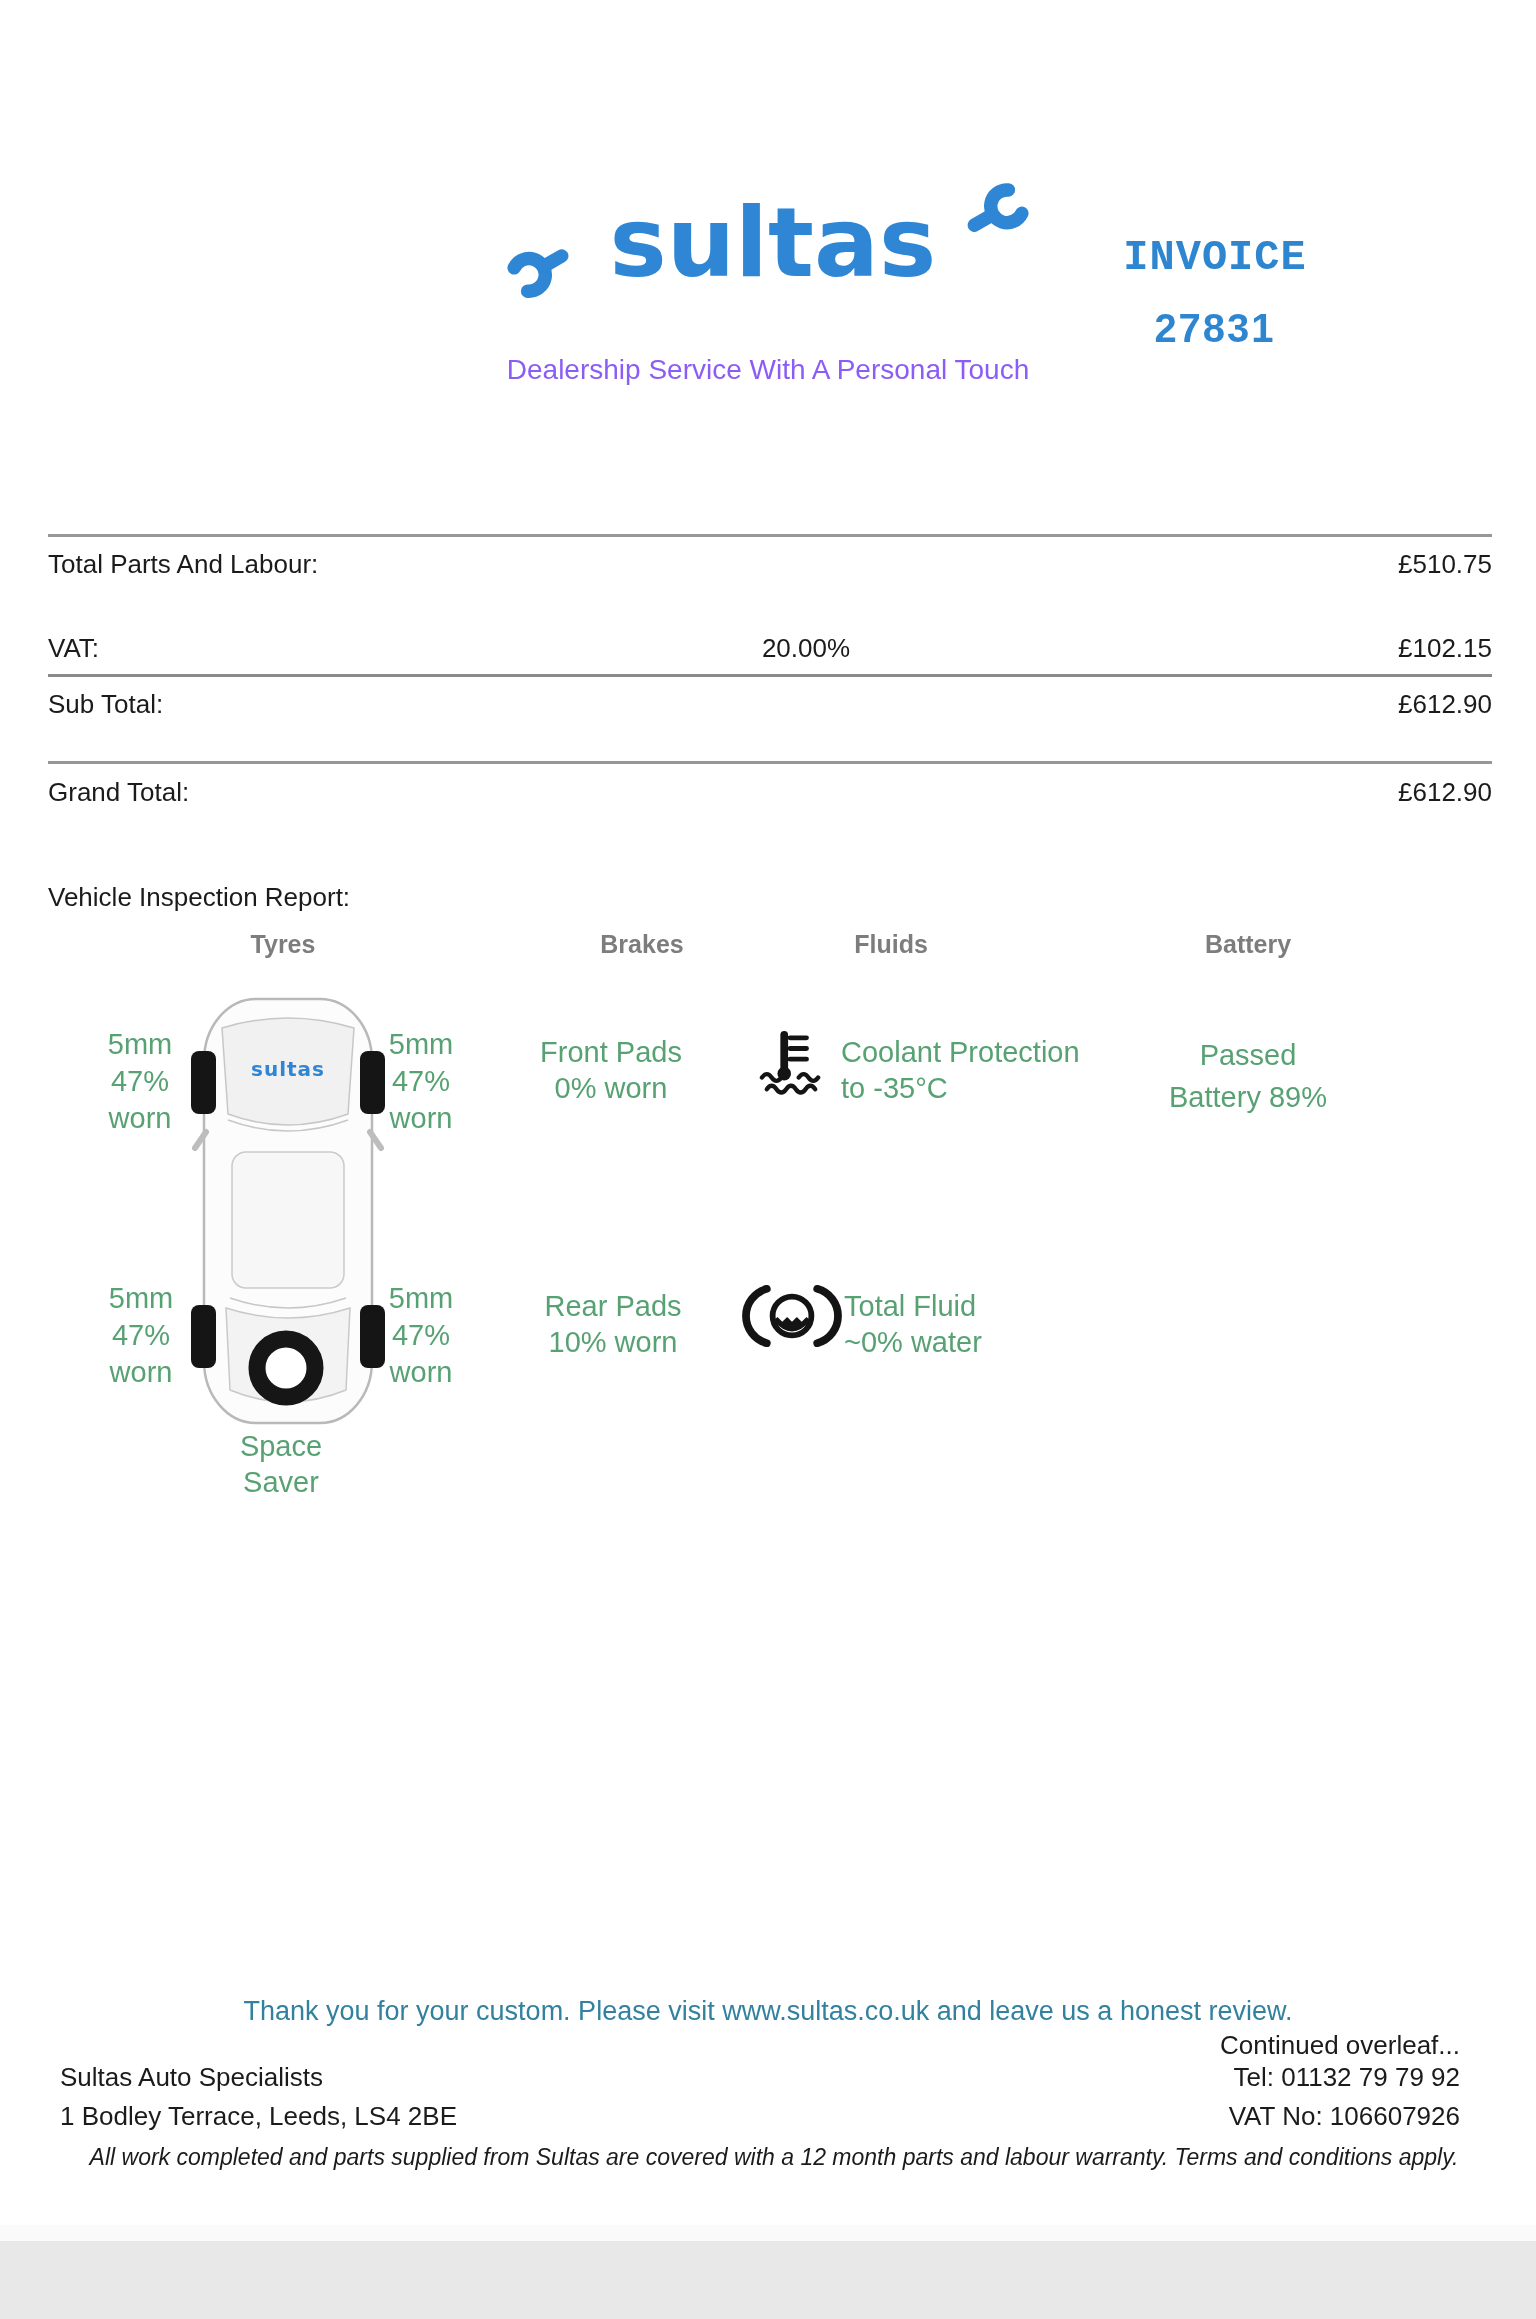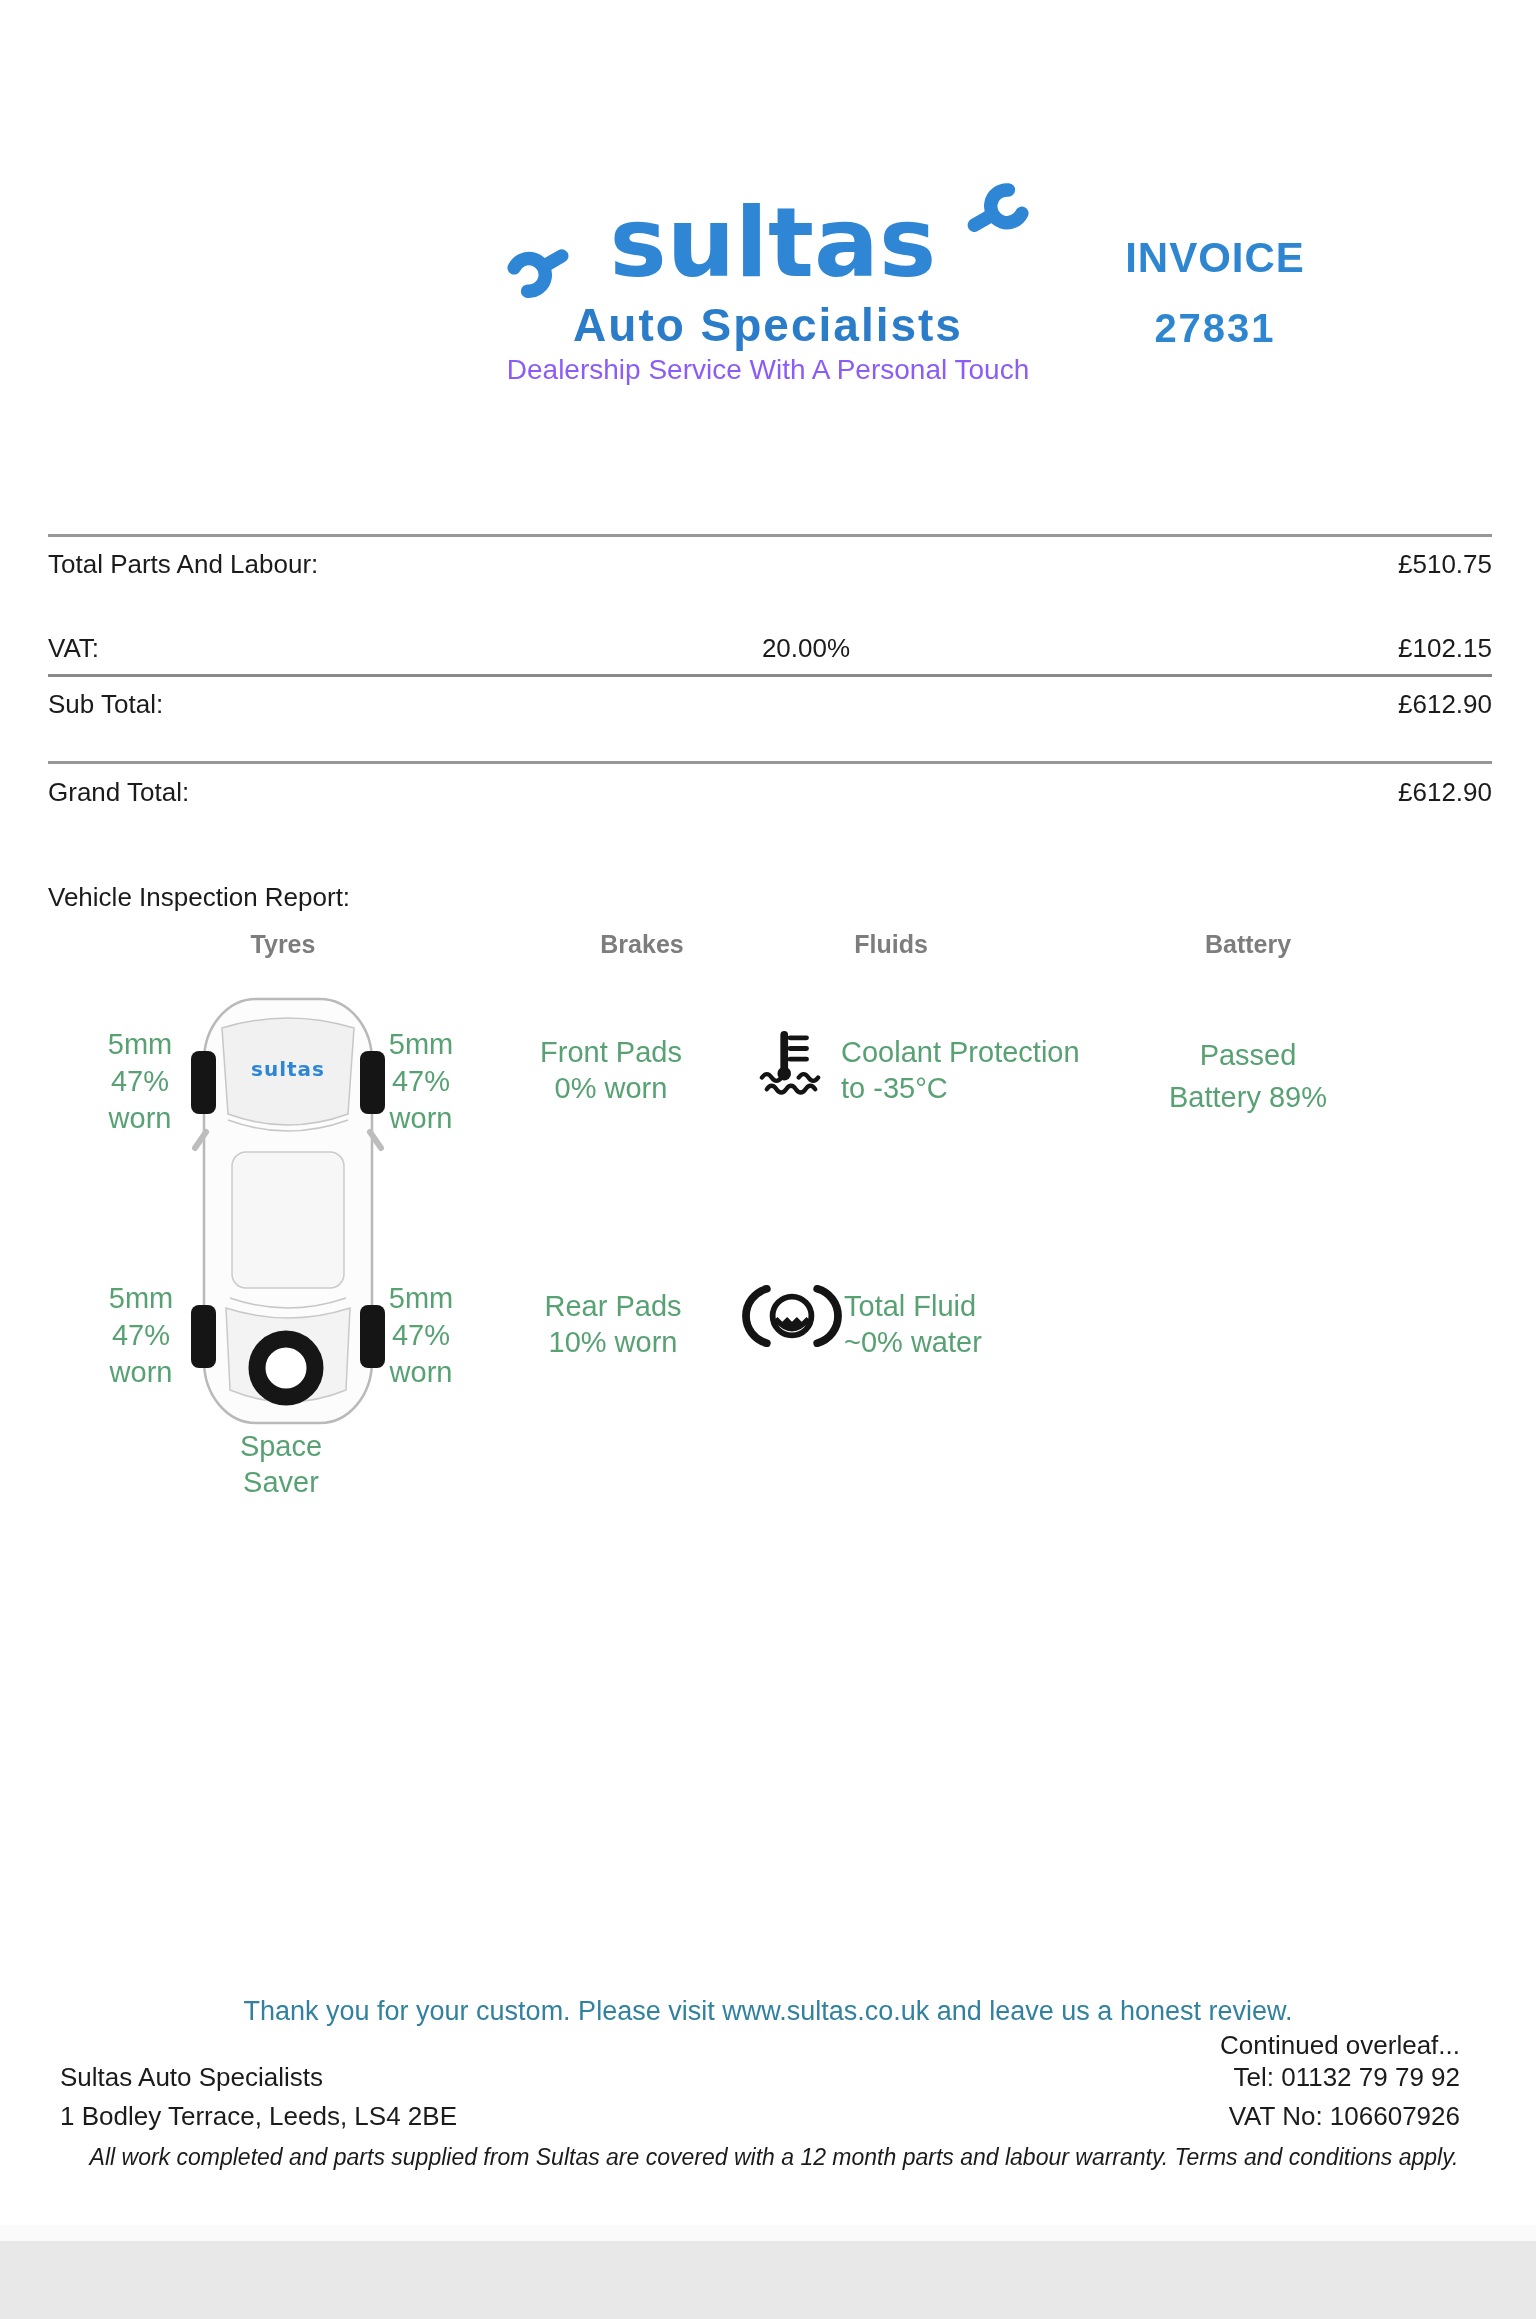--- a/index.html
+++ b/index.html
@@ -7,21 +7,21 @@
         font-family:"Liberation Sans",sans-serif;color:#1b1b1b;overflow:hidden;}
   .abs{position:absolute;}
   .cx{transform:translateX(-50%);}
 
   
   .brand-logo{left:50%;top:180px;transform:translateX(-50%);overflow:visible;}
   .brand-sub{left:0;right:0;top:298px;text-align:center;font-size:46px;font-weight:bold;
              color:#2b7cc9;letter-spacing:2px;}
   .brand-tag{left:0;right:0;top:354px;text-align:center;font-size:28px;color:#8b5cf6;}
   .invoice-badge{left:1095px;top:234px;width:240px;text-align:center;color:#2e86d0;font-weight:bold;}
-  .invoice-label{font-size:42px;letter-spacing:1px;}
+  .invoice-label{font-size:42px;letter-spacing:1px;font-family:Liberation Mono, monospace;}
   .invoice-number{font-size:40px;margin-top:24px;letter-spacing:2px;}
 
   
   .tline{left:48px;width:1444px;height:0;border-top:3px solid #979797;}
   .tline-dark{border-top:3px solid #8a8a8a;}
   .tcell{font-size:26px;white-space:nowrap;}
   .tlabel{left:48px;}
   .tvalue{right:44px;}
   .trate{left:726px;width:160px;text-align:center;}
 
@@ -54,21 +54,20 @@
     <g transform="translate(36,96) rotate(150)" stroke="#2e86d5" fill="none" stroke-linecap="round">
       <path d="M 15,-14 A 17 17 0 1 0 15,14" stroke-width="14"></path>
       <line x1="-14" y1="0" x2="-34" y2="0" stroke-width="14"></line>
     </g>
     <text x="285" y="100" text-anchor="middle" font-size="100" font-weight="bold" fill="#2e86d5" font-family="DejaVu Sans, sans-serif">sultas</text>
     <g transform="translate(524,30) rotate(-30)" stroke="#2e86d5" fill="none" stroke-linecap="round">
       <path d="M 15,-14 A 17 17 0 1 0 15,14" stroke-width="14"></path>
       <line x1="-14" y1="0" x2="-34" y2="0" stroke-width="14"></line>
     </g>
   </svg>
-  <div class="abs brand-sub">Auto Specialists</div>
   <div class="abs brand-tag">Dealership Service With A Personal Touch</div>
 
   <div class="abs invoice-badge">
     <div class="invoice-label">INVOICE</div>
     <div class="invoice-number">27831</div>
   </div>
 
   <div class="abs tline" style="top:534px"></div>
   <div class="abs tcell tlabel" style="top:549px">Total Parts And Labour:</div>
   <div class="abs tcell tvalue" style="top:549px">£510.75</div>

